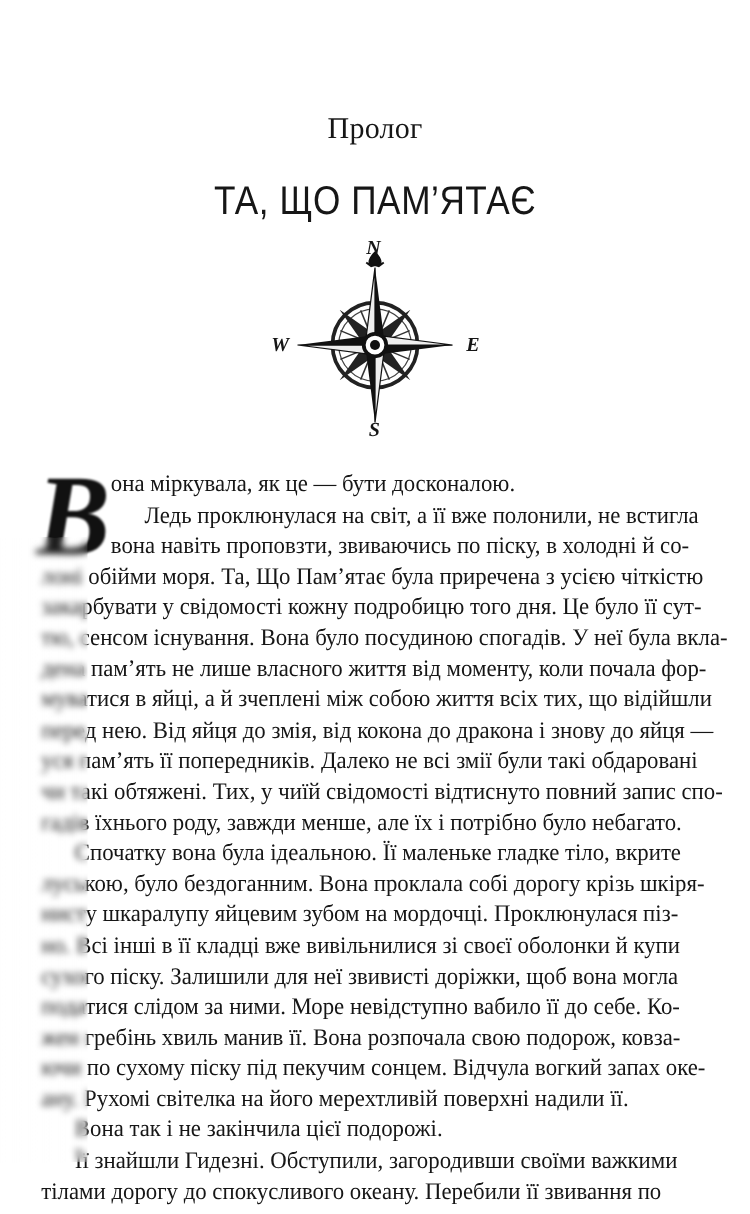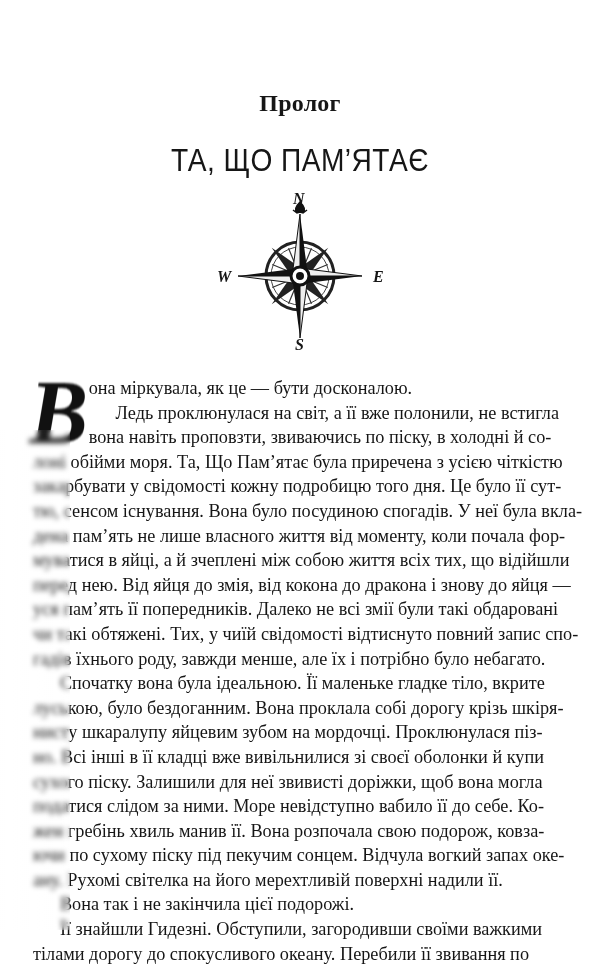--- a/index.html
+++ b/index.html
@@ -4,21 +4,21 @@
 <style>
   html, body { margin:0; padding:0; }
   body {
     width:600px; height:971px; overflow:hidden; background:#ffffff;
     font-family: "Liberation Serif", "DejaVu Serif", serif; color:#161616;
     position:relative;
   }
   .page { position:absolute; left:0; top:0; width:600px; height:971px; }
   .chapter-label {
     position:absolute; top:90px; left:0; width:600px; text-align:center;
-    font-size:24px; letter-spacing:0.2px;font-weight:bold;
+    font-size:24px; letter-spacing:0.2px;
   }
   .chapter-title {
     position:absolute; top:142px; left:0; width:600px; text-align:center;
     font-size:32px; font-family:"Liberation Sans","DejaVu Sans",sans-serif;
     font-weight:normal; letter-spacing:0.5px; transform:scaleX(0.88);
   }
   .compass { position:absolute; left:205px; top:192px; width:190px; height:160px; }
   .compass .lbl { position:absolute; font-style:italic; font-size:16px; font-family:"Liberation Serif",serif; font-weight:bold; }
   .body-text {
     position:absolute; left:33px; top:376px; width:515px;

